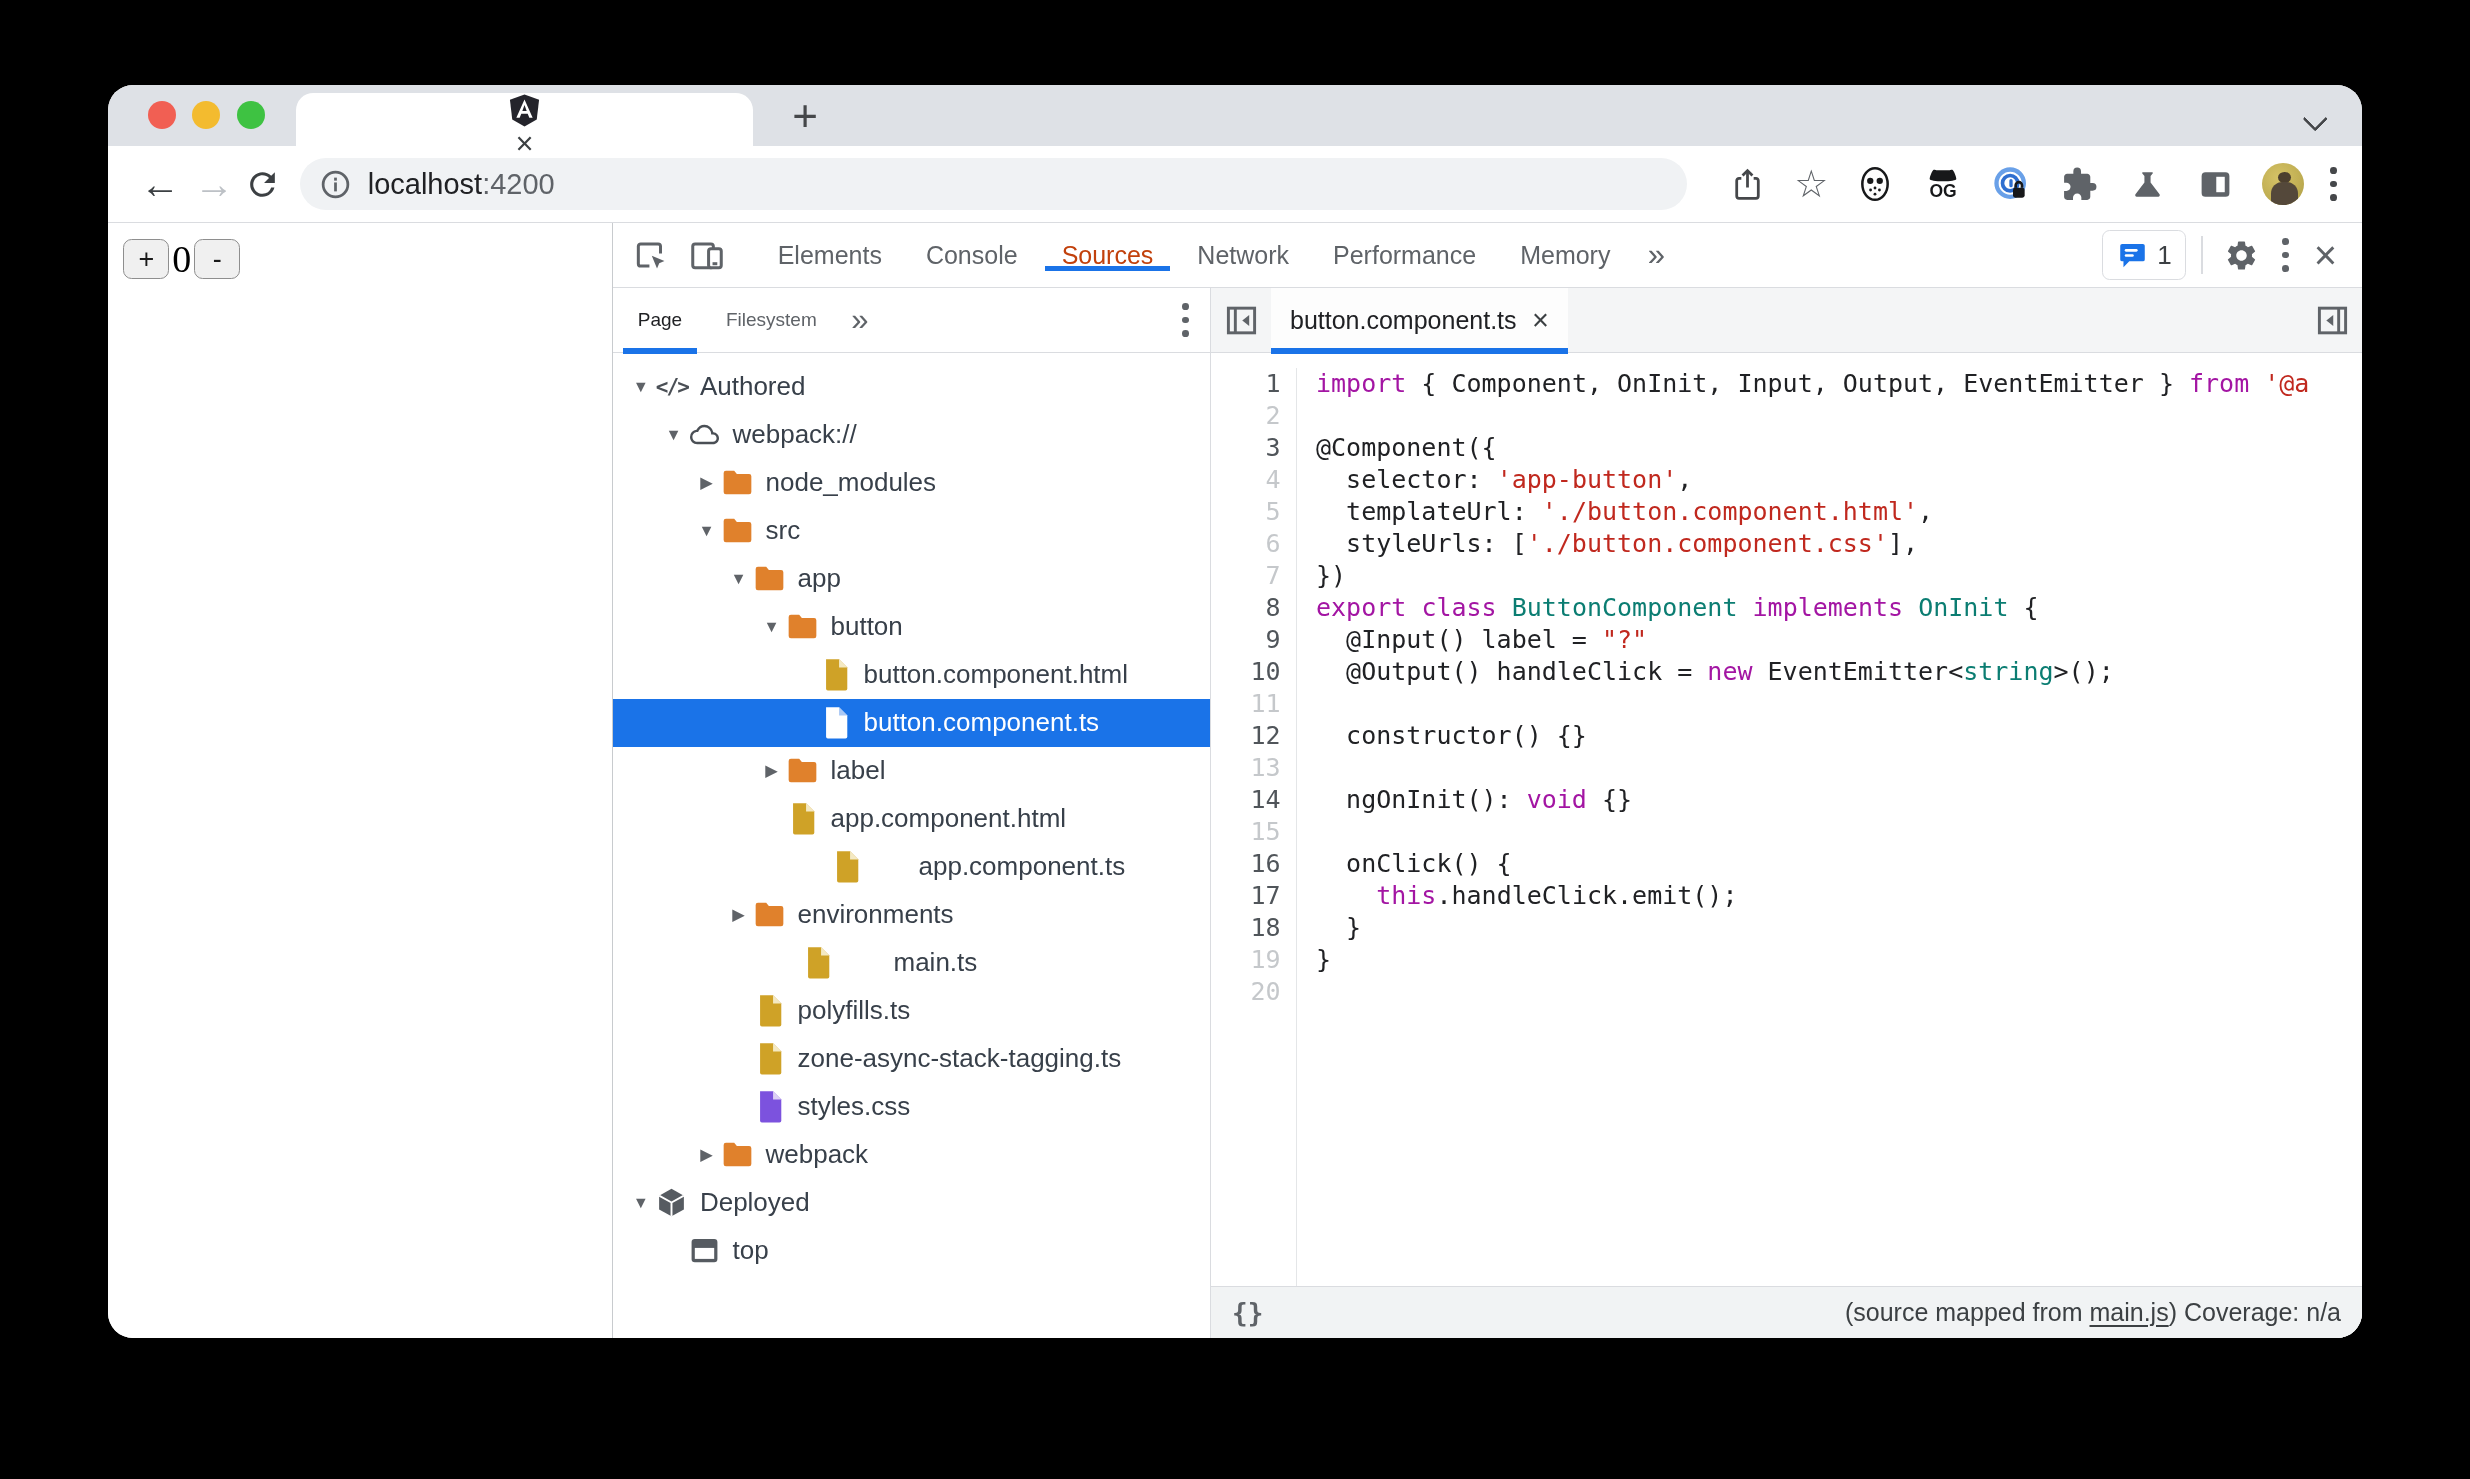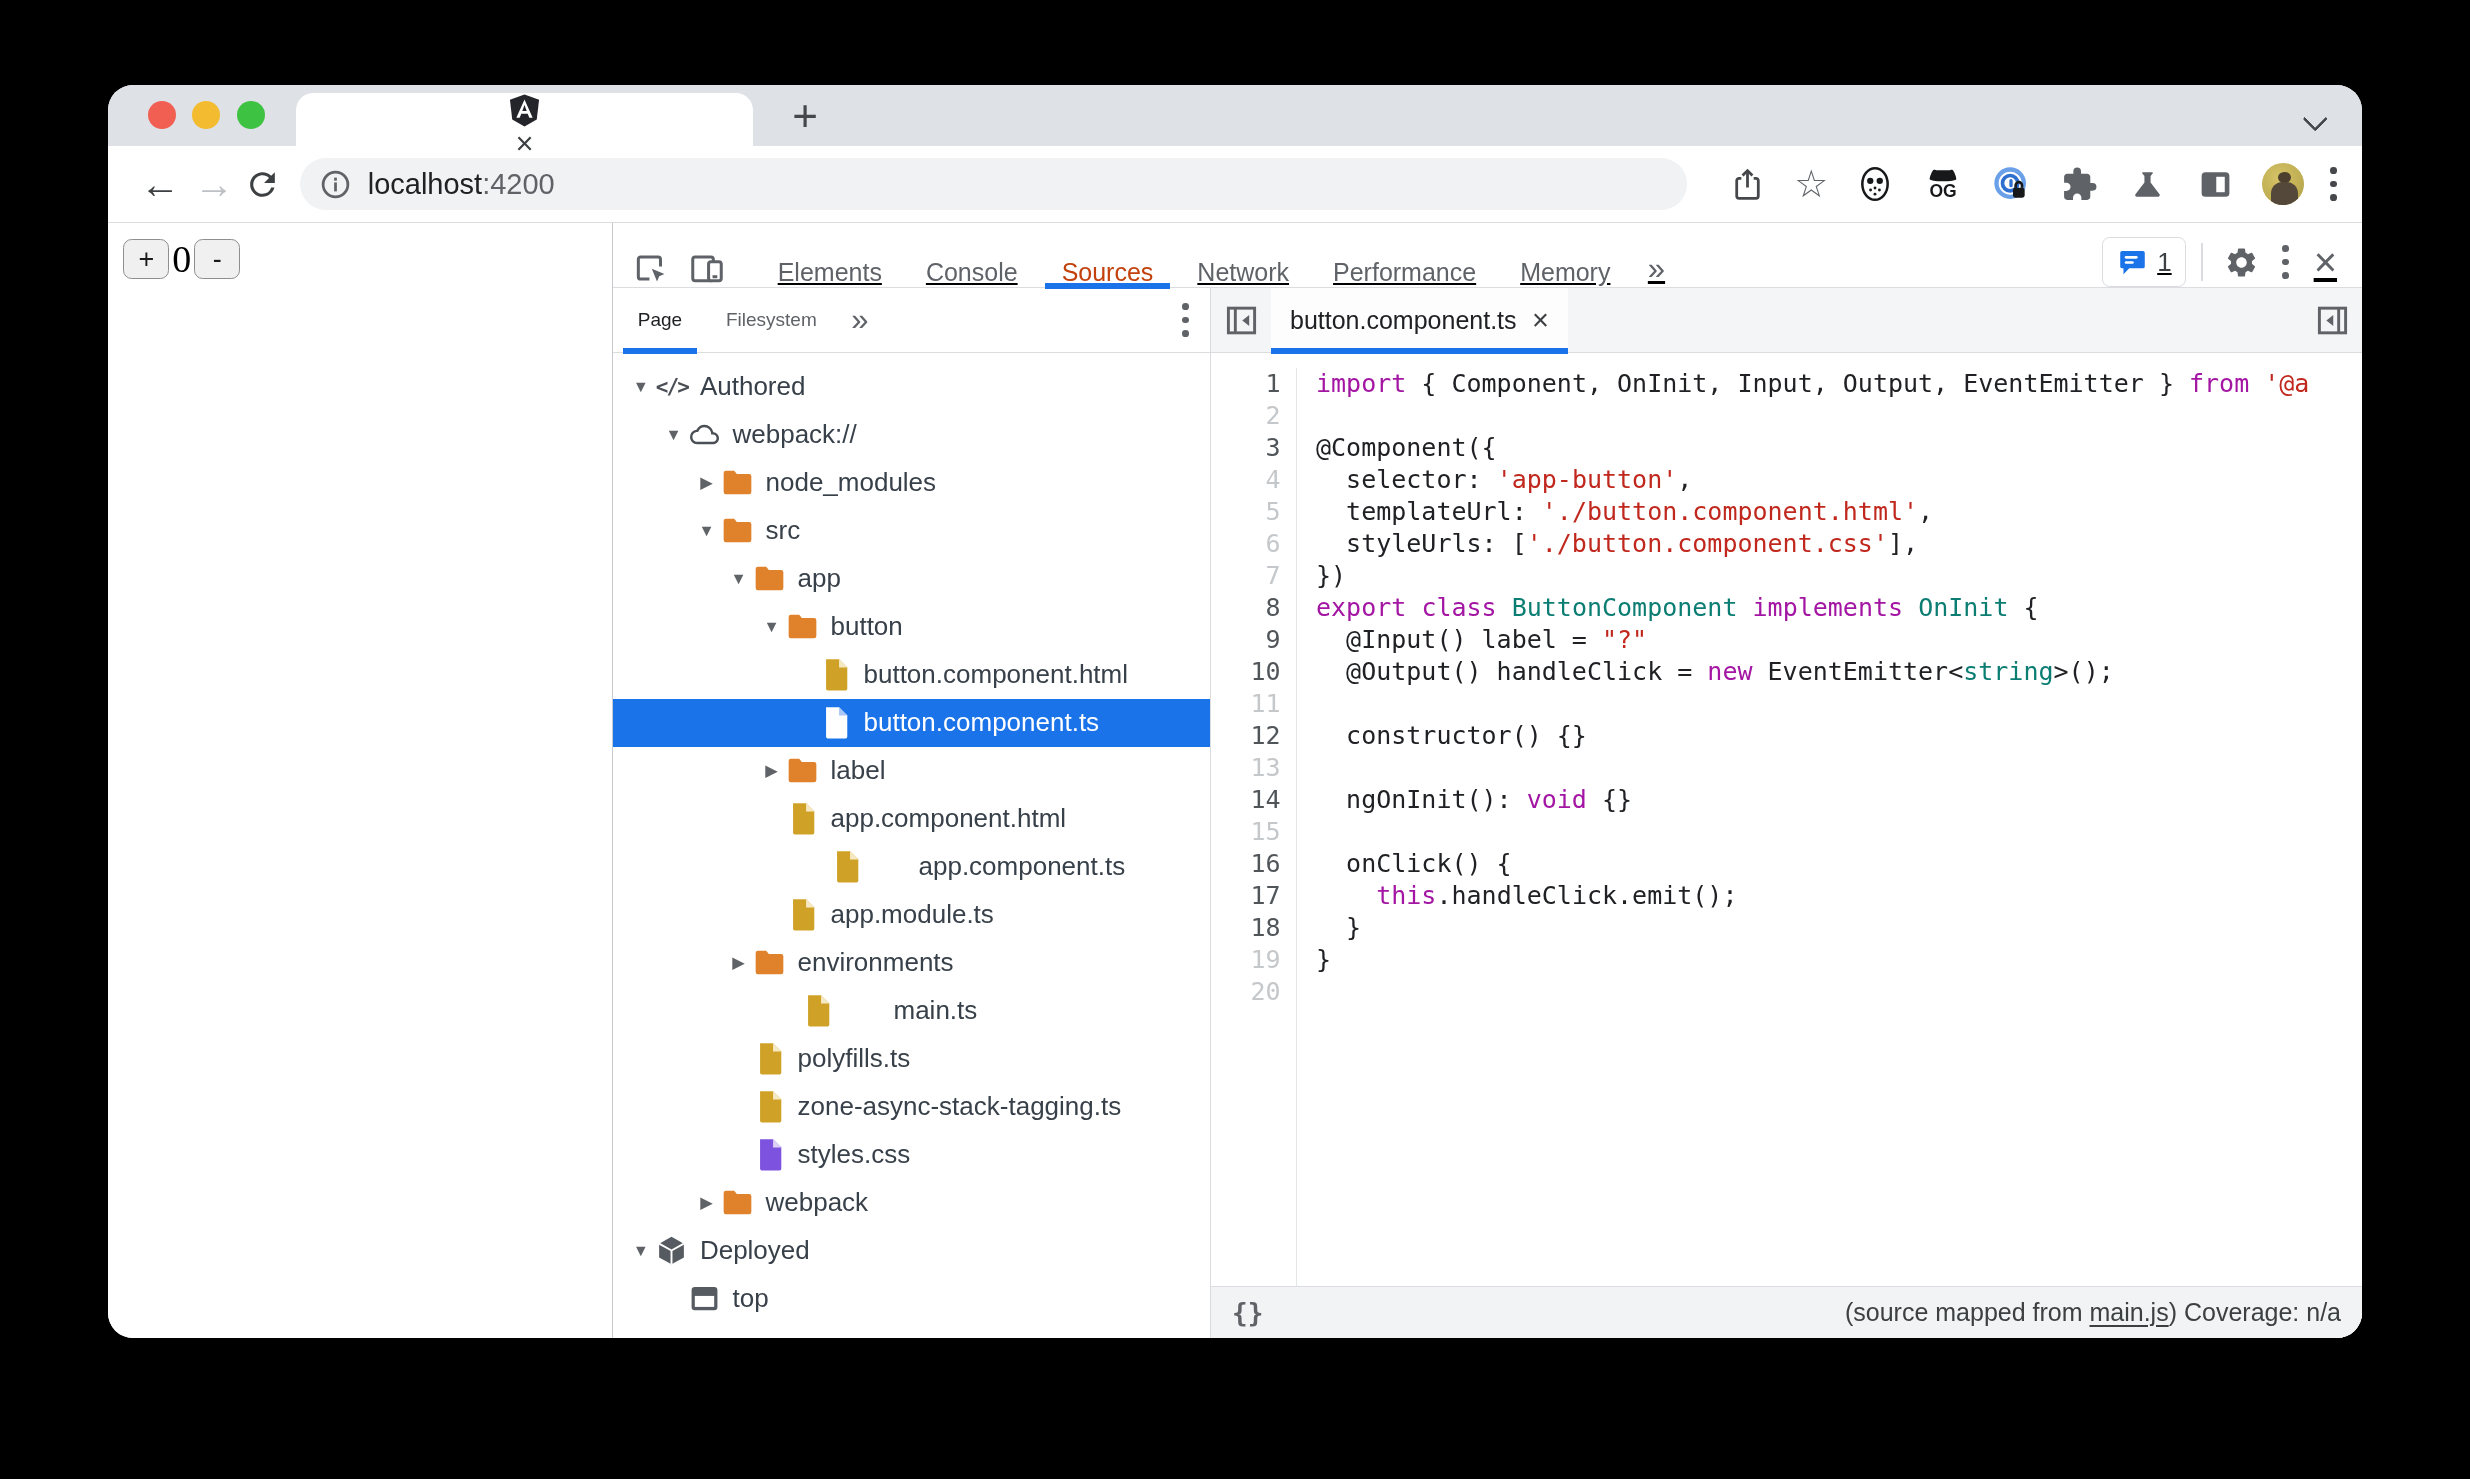--- a/index.html
+++ b/index.html
@@ -40,21 +40,21 @@
   .dots-v i{width:6.7px;height:6.7px;border-radius:50%;background:#45474a;}
   
   .main{flex:1;display:flex;min-height:0;}
   .page-panel{width:505px;flex:0 0 auto;border-right:1.9px solid #c8cbce;position:relative;background:#fff;box-sizing:border-box;}
   .counter{position:absolute;left:15.4px;top:16.3px;display:flex;align-items:center;}
   .cbtn{width:46px;height:40px;border:1.9px solid #8e8e8e;border-radius:8.6px;background:#f0f0f0;
         font-size:27px;color:#1a1a1a;display:flex;align-items:center;justify-content:center;box-sizing:border-box;}
   .cval{font-family:"Liberation Serif",serif;font-size:38px;color:#000;margin:0 2.9px;line-height:1;}
   .devtools{flex:1;display:flex;flex-direction:column;min-width:0;background:#fff;}
   
-  .dt-toolbar{height:65px;flex:0 0 auto;display:flex;align-items:flex-end;border-bottom:1.9px solid #dadce0;box-sizing:border-box;text-decoration:underline;}
+  .dt-toolbar{height:65px;flex:0 0 auto;display:flex;align-items:center;border-bottom:1.9px solid #dadce0;box-sizing:border-box;}
   .dt-iconbtn{width:56px;display:flex;align-items:center;justify-content:center;flex:0 0 auto;}
   .vdiv{width:1.9px;background:#dadce0;margin:11.5px 9.6px;flex:0 0 auto;}
   .dt-tabs{display:flex;align-items:stretch;}
   .dt-tab{padding:0 22px;display:flex;align-items:center;font-size:25px;color:#5f6368;position:relative;white-space:nowrap;}
   .dt-tab.active{color:#c2410c;}
   .dt-tab.active:after{content:"";position:absolute;left:5.8px;right:5.8px;bottom:-1.9px;height:5.8px;background:#1a73e8;}
   .chev2{font-size:31px;color:#5f6368;padding:0 15.4px;display:flex;align-items:center;}
   .dt-right{margin-left:auto;display:flex;align-items:center;gap:9.6px;padding-right:17.3px;}
   .msg-btn{height:50px;border:1.9px solid #dadce0;border-radius:7.7px;display:flex;align-items:center;
            gap:9.6px;padding:0 13.4px;box-sizing:border-box;}
@@ -393,30 +393,20 @@
               </div>
               <div class="trow" style="padding-left: 144px; gap: 44px;">
                 <span class="arrow"></span>
                 <span class="ticon">
                   <svg width="29" height="33" viewBox="0 0 24 28">
                     <path d="M4 1h11l7 7v18a1.5 1.5 0 0 1-1.5 1.5h-15A1.5 1.5 0 0 1 4 26V1z" fill="#cfa227"></path>
                     <path d="M15 1l7 7h-7z" fill="#f4e9c3"></path>
                   </svg>
                 </span>
                 <span>app.component.ts</span>
-              </div>
-              <div class="trow" style="padding-left: 144px;">
-                <span class="arrow"></span>
-                <span class="ticon">
-                  <svg width="29" height="33" viewBox="0 0 24 28">
-                    <path d="M4 1h11l7 7v18a1.5 1.5 0 0 1-1.5 1.5h-15A1.5 1.5 0 0 1 4 26V1z" fill="#cfa227"></path>
-                    <path d="M15 1l7 7h-7z" fill="#f4e9c3"></path>
-                  </svg>
-                </span>
-                <span>app.module.ts</span>
               </div>
               <div class="trow" style="padding-left: 111px;">
                 <span class="arrow">▶</span>
                 <span class="ticon">
                   <svg width="33" height="29" viewBox="0 0 24 22">
                     <path d="M9.5 2H3.2A1.7 1.7 0 0 0 1.5 3.7v14.6A1.7 1.7 0 0 0 3.2 20h17.6a1.7 1.7 0 0 0 1.7-1.7V6.2a1.7 1.7 0 0 0-1.7-1.7h-9.3L9.5 2z" fill="#e0812c"></path>
                   </svg>
                 </span>
                 <span>environments</span>
               </div>

